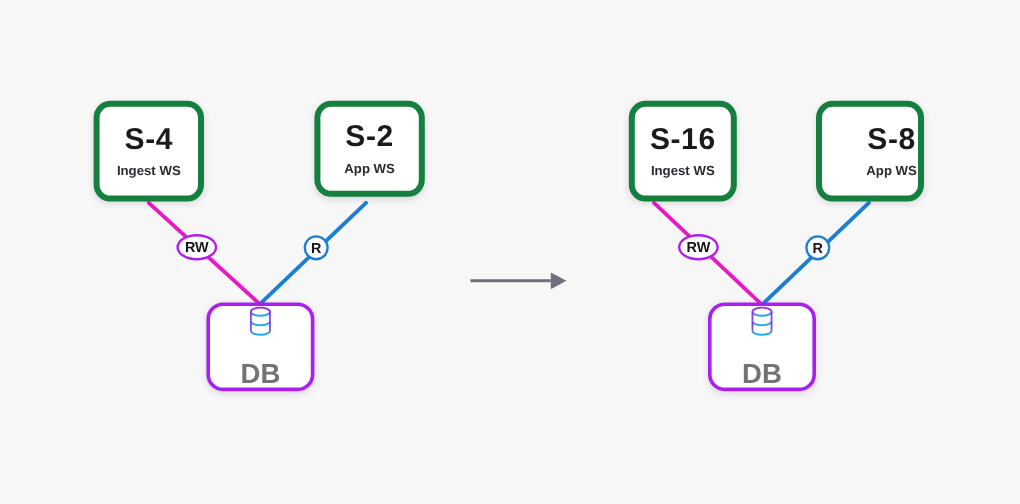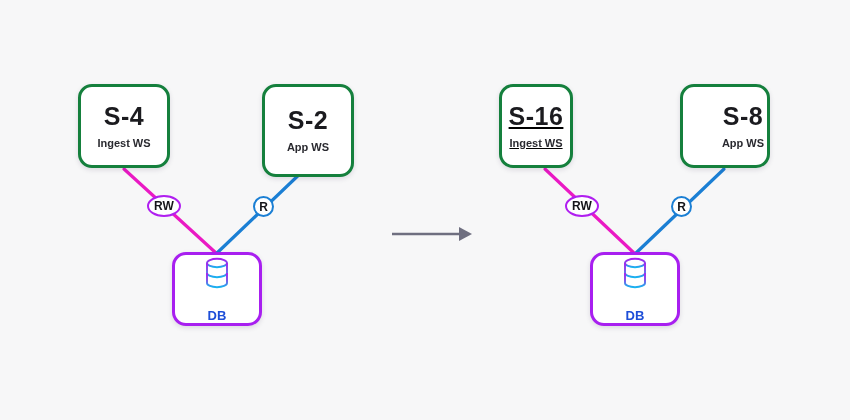--- a/index.html
+++ b/index.html
@@ -22,21 +22,21 @@
     position: absolute;
     top: 0;
     left: 0;
     width: 850px;
     height: 420px;
   }
   .node-box {
     position: absolute;
     box-sizing: border-box;
     background: #ffffff;
-    border: 3px solid #15803d;
+    border: 5px solid #15803d;
     border-radius: 14px;
     display: flex;
     flex-direction: column;
     align-items: center;
     justify-content: center;
     box-shadow: 0 2px 5px rgba(40, 20, 60, 0.13);
     z-index: 3;
   }
   .node-title {
     font-size: 25px;
@@ -64,23 +64,23 @@
     justify-content: center;
     box-shadow: 0 2px 5px rgba(40, 20, 60, 0.13);
     z-index: 3;
   }
   .db-icon {
     width: 30px;
     height: 34px;
     display: block;
   }
   .db-label {
-    font-size: 13px;
+    font-size: 23px;
     font-weight: bold;
-    color: #1d4ed8;
+    color: #737373;
     margin-top: 18px;
     line-height: 1;
   }
   .edge-badge {
     position: absolute;
     box-sizing: border-box;
     background: #ffffff;
     display: flex;
     align-items: center;
     justify-content: center;
@@ -131,21 +131,21 @@
       <line x1="392" y1="234" x2="459" y2="234" stroke="#6f6f80" stroke-width="2.6"></line>
       <polygon points="459,227 472,234 459,241" fill="#6f6f80"></polygon>
     </g>
   </svg>
 
   <div class="node-box" style="left:78px; top:84px; width:92px; height:84px;">
     <div class="node-title">S-4</div>
     <div class="node-sub">Ingest WS</div>
   </div>
 
-  <div class="node-box" style="left:262px; top:84px; width:92px; height:93px;">
+  <div class="node-box" style="left:262px; top:84px; width:92px; height:80px;">
     <div class="node-title">S-2</div>
     <div class="node-sub">App WS</div>
   </div>
 
   <div class="db-box" style="left:172px; top:252px; width:90px; height:74px;">
     <svg class="db-icon" viewBox="0 0 30 34">
       <ellipse cx="15" cy="6" rx="10" ry="4.2" fill="none" stroke="url(#dbGradL)" stroke-width="1.9"></ellipse>
       <path d="M5 6 L5 16 A10 4.2 0 0 0 25 16 L25 6" fill="none" stroke="url(#dbGradL)" stroke-width="1.9"></path>
       <path d="M5 16 L5 26 A10 4.2 0 0 0 25 26 L25 16" fill="none" stroke="url(#dbGradL)" stroke-width="1.9"></path>
     </svg>
@@ -153,21 +153,21 @@
   </div>
 
   <div class="edge-badge badge-rw" style="left:147px; top:195px; width:34px; height:22px;">
     <span class="badge-text">RW</span>
   </div>
 
   <div class="edge-badge badge-r" style="left:253px; top:196px; width:21px; height:21px;">
     <span class="badge-text">R</span>
   </div>
 
-  <div class="node-box" style="left:499px; top:84px; width:74px; height:84px;text-decoration:underline;">
+  <div class="node-box" style="left:524px; top:84px; width:90px; height:84px;">
     <div class="node-title">S-16</div>
     <div class="node-sub">Ingest WS</div>
   </div>
 
   <div class="node-box" style="left:680px; top:84px; width:90px; height:84px;padding-left:36px;">
     <div class="node-title">S-8</div>
     <div class="node-sub">App WS</div>
   </div>
 
   <div class="db-box" style="left:590px; top:252px; width:90px; height:74px;">

